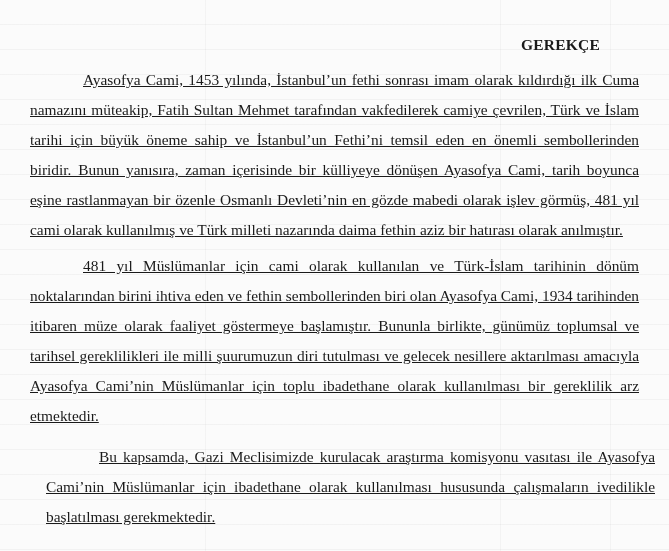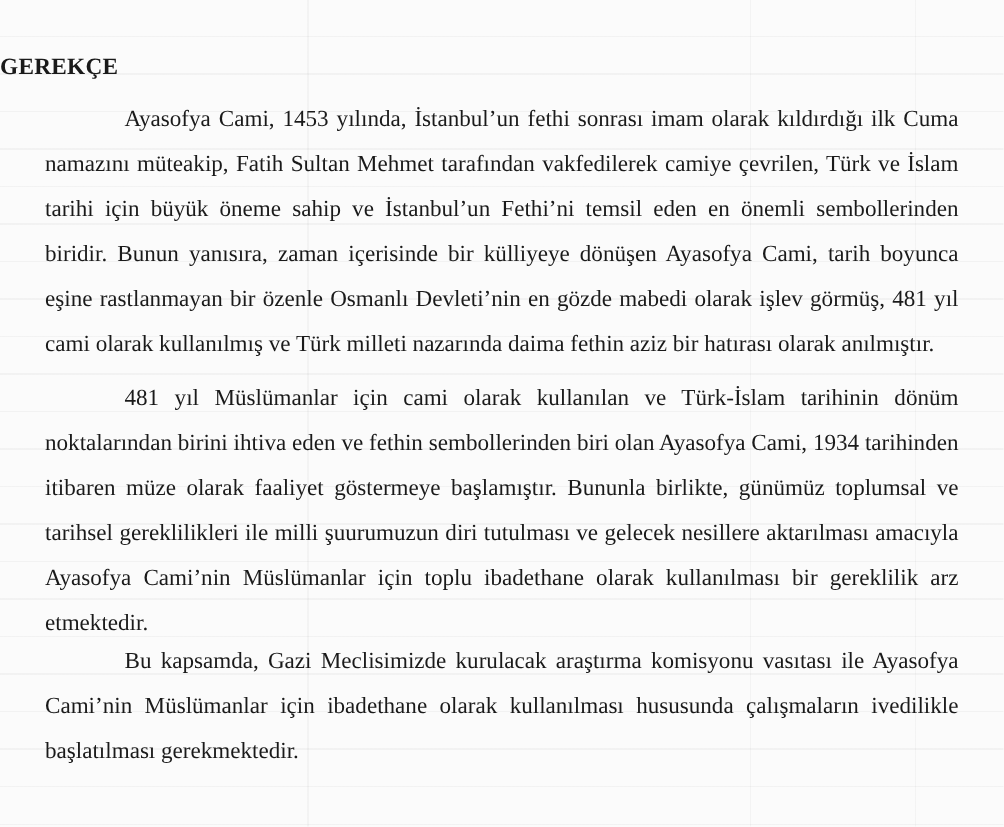--- a/index.html
+++ b/index.html
@@ -14,35 +14,35 @@
       position: absolute; inset: 0; pointer-events: none;
       background-image:
         repeating-linear-gradient(to bottom, transparent 0 24px, rgba(0,0,0,0.035) 24px 25px),
         linear-gradient(to right, transparent 0 205px, rgba(0,0,0,0.03) 205px 206px, transparent 206px 500px, rgba(0,0,0,0.03) 500px 501px, transparent 501px 610px, rgba(0,0,0,0.03) 610px 611px, transparent 611px);
     }
     .page {
       position: absolute; left: 0; top: 0; width: 669px;
     }
     .title {
       position: absolute; top: 36px; left: 0; width: 600px;
-      text-align: left; font-weight: bold; font-size: 15.5px; letter-spacing: 0.2px;
+      text-align: right; font-weight: bold; font-size: 15.5px; letter-spacing: 0.2px;
     }
     .para {
       position: absolute; left: 30px; width: 609px;
       font-size: 15.4px; line-height: 30px;
-      text-align: justify; text-align-last: left;
+      text-align: justify; text-align-last: left; text-decoration: underline;
     }
     .p1 { top: 65px; }
     .p2 { top: 251px; }
     .p3 { top: 426px; }
     .indent { text-indent: 53px; }
   </style>
 </head>
 <body>
 
 <div class="bleed"></div>
 
 <div class="page">
   <div class="title">GEREKÇE</div>
   <p class="para p1 indent" style="margin:0">Ayasofya Cami, 1453 yılında, İstanbul’un fethi sonrası imam olarak kıldırdığı ilk Cuma namazını müteakip, Fatih Sultan Mehmet tarafından vakfedilerek camiye çevrilen, Türk ve İslam tarihi için büyük öneme sahip ve İstanbul’un Fethi’ni temsil eden en önemli sembollerinden biridir. Bunun yanısıra, zaman içerisinde bir külliyeye dönüşen Ayasofya Cami, tarih boyunca eşine rastlanmayan bir özenle Osmanlı Devleti’nin en gözde mabedi olarak işlev görmüş, 481 yıl cami olarak kullanılmış ve Türk milleti nazarında daima fethin aziz bir hatırası olarak anılmıştır.</p>
   <p class="para p2 indent" style="margin:0">481 yıl Müslümanlar için cami olarak kullanılan ve Türk-İslam tarihinin dönüm noktalarından birini ihtiva eden ve fethin sembollerinden biri olan Ayasofya Cami, 1934 tarihinden itibaren müze olarak faaliyet göstermeye başlamıştır. Bununla birlikte, günümüz toplumsal ve tarihsel gereklilikleri ile milli şuurumuzun diri tutulması ve gelecek nesillere aktarılması amacıyla Ayasofya Cami’nin Müslümanlar için toplu ibadethane olarak kullanılması bir gereklilik arz etmektedir.</p>
-  <p class="para p3 indent" style="margin:0">Bu kapsamda, Gazi Meclisimizde kurulacak araştırma komisyonu vasıtası ile Ayasofya Cami’nin Müslümanlar için ibadethane olarak kullanılması hususunda çalışmaların ivedilikle başlatılması gerekmektedir.</p>
+  <p class="para p3 indent" style="margin:16px">Bu kapsamda, Gazi Meclisimizde kurulacak araştırma komisyonu vasıtası ile Ayasofya Cami’nin Müslümanlar için ibadethane olarak kullanılması hususunda çalışmaların ivedilikle başlatılması gerekmektedir.</p>
 </div>
 
 </body></html>

